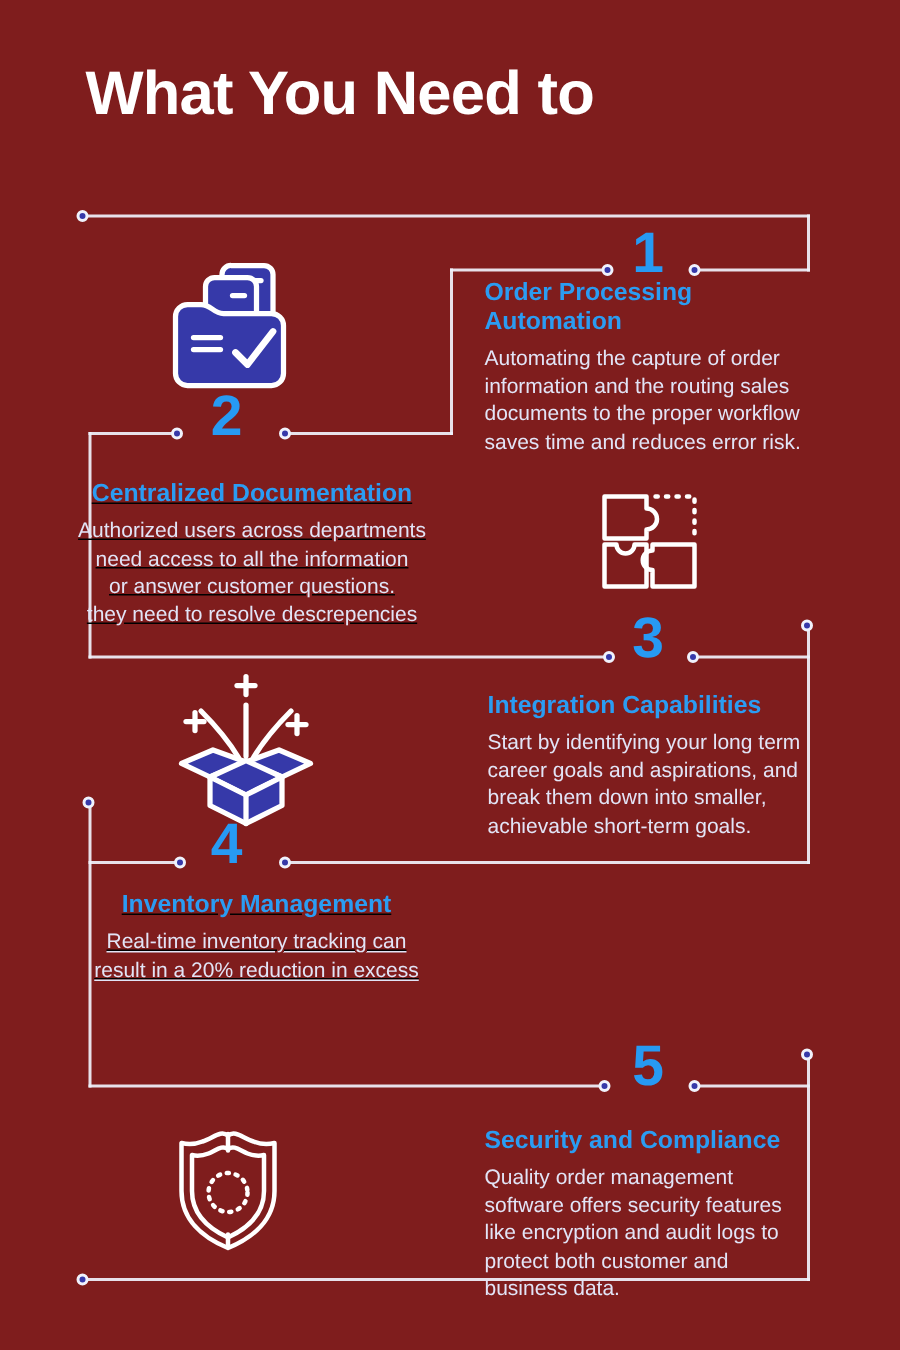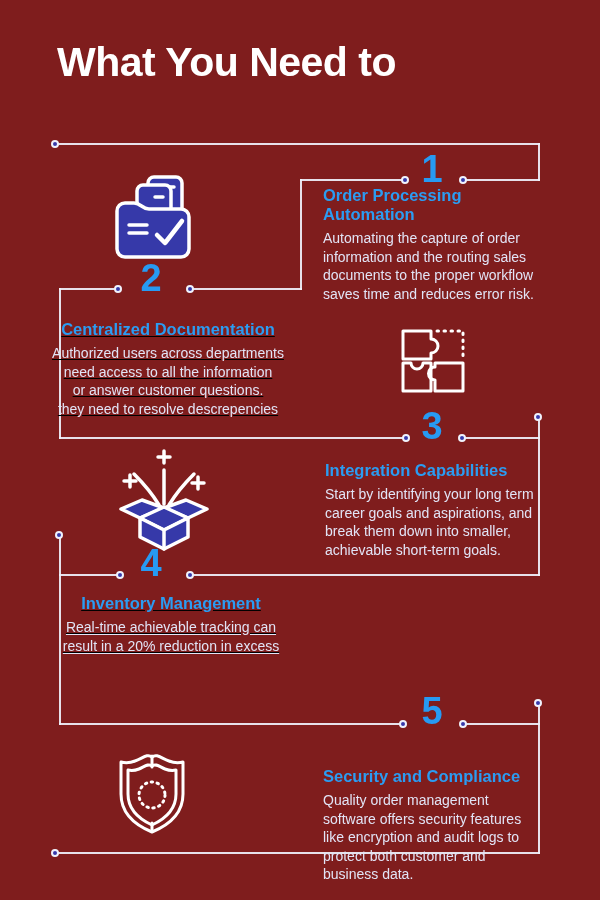--- a/index.html
+++ b/index.html
@@ -110,26 +110,26 @@
         <div>Start by identifying your long term</div>
         <div>career goals and aspirations, and</div>
         <div>break them down into smaller,</div>
         <div>achievable short-term goals.</div>
       </div>
   </div>
 
   <div class="tblock ralign linkish" style="left:46px;top:594px;width:250px;">
     <div class="heading">Inventory Management</div>
     <div class="body">
-        <div>Real-time achievable tracking can</div>
+        <div>Real-time inventory tracking can</div>
         <div>result in a 20% reduction in excess</div>
       </div>
   </div>
 
-  <div class="tblock" style="left:323px;top:751px;width:225px;margin-top:16px;">
+  <div class="tblock" style="left:323px;top:751px;width:225px;">
     <div class="heading">Security and Compliance</div>
     <div class="body">
         <div>Quality order management</div>
         <div>software offers security features</div>
         <div>like encryption and audit logs to</div>
         <div>protect both customer and</div>
         <div>business data.</div>
       </div>
   </div>
 

